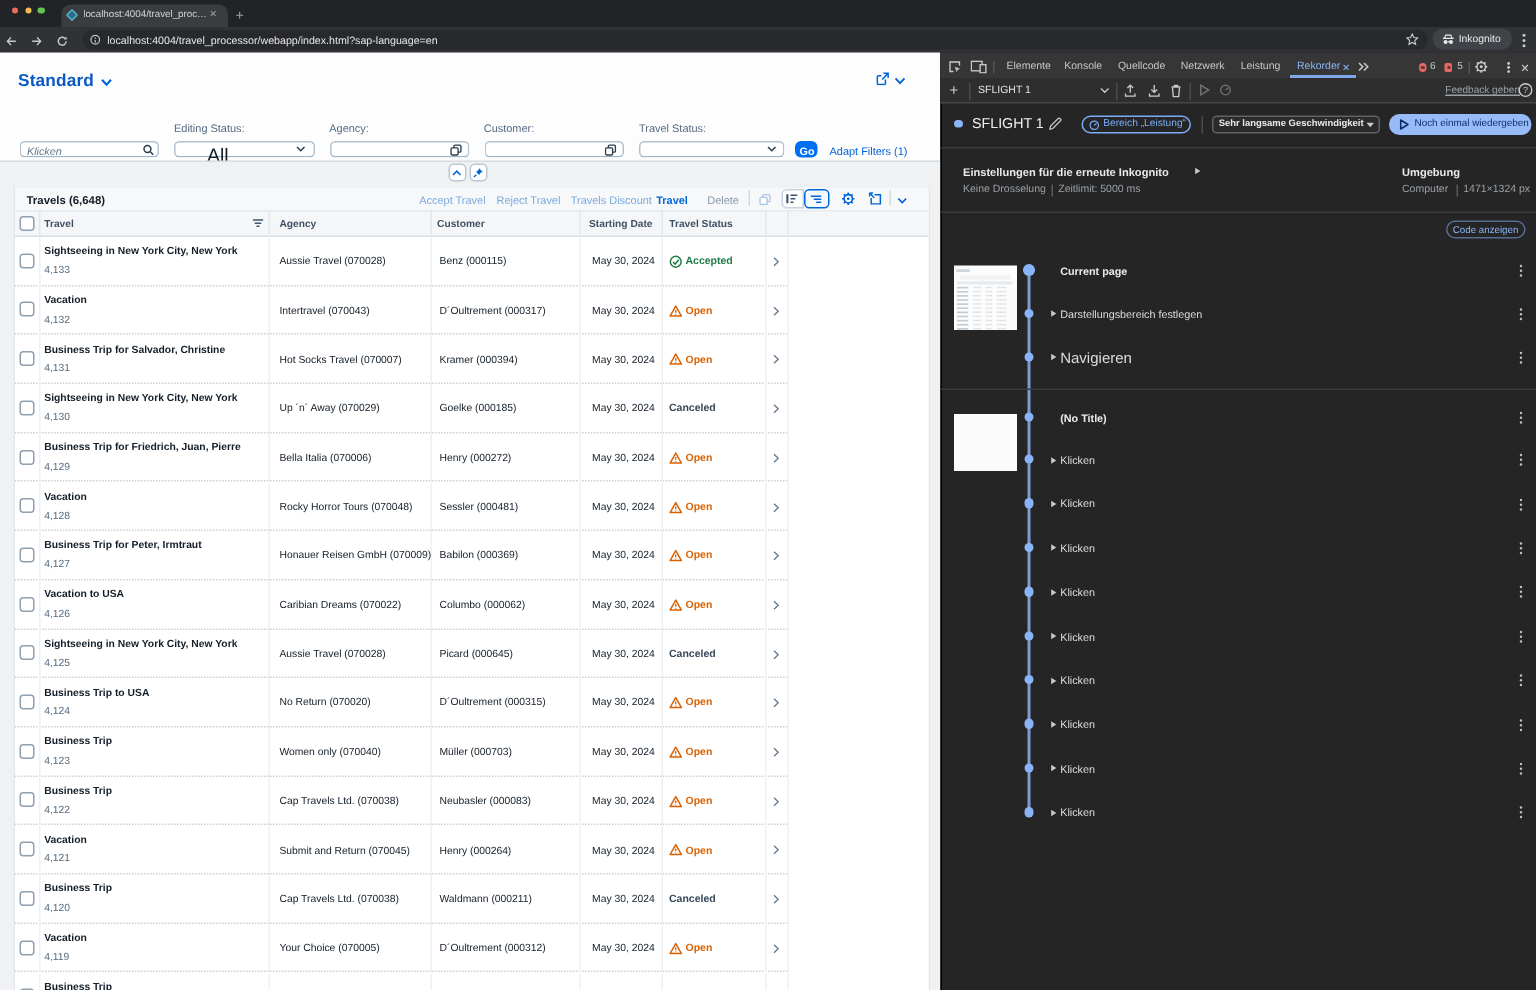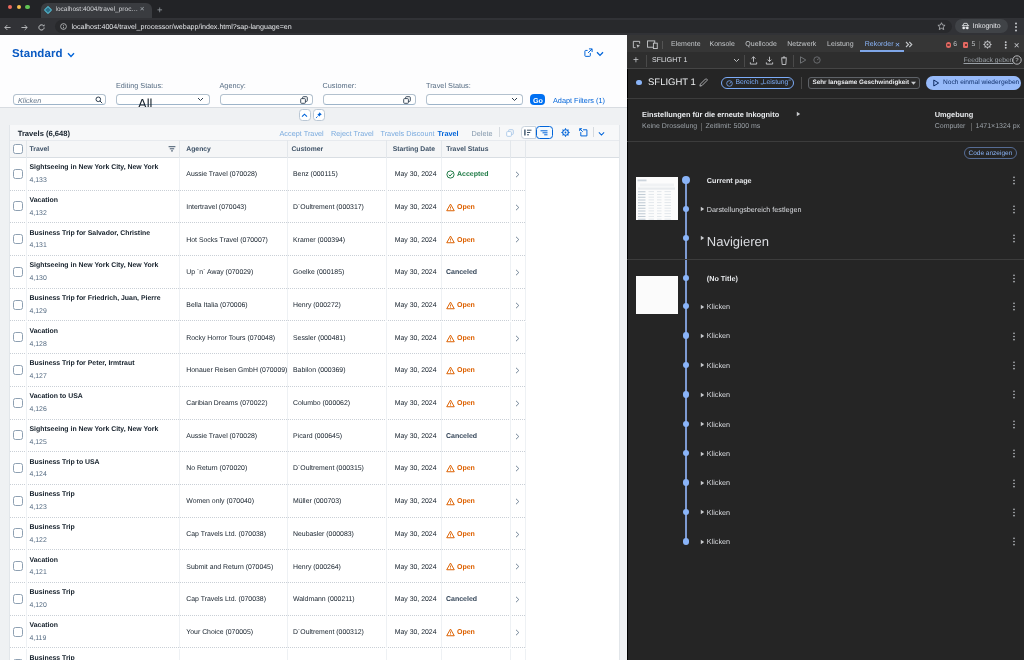--- a/index.html
+++ b/index.html
@@ -714,21 +714,21 @@
 <div class="abs" style="left:706.8px;top:204.8px;font-size:7.2px;color:#dadce0;font-weight:normal;white-space:nowrap;">Darstellungsbereich festlegen</div>
 <svg class="abs" style="left:1012px;top:205px" width="4" height="9" viewBox="0 0 4 10">
       <circle cx="2" cy="1.5" r="0.9" fill="#bdc1c6"></circle>
       <circle cx="2" cy="5" r="0.9" fill="#bdc1c6"></circle>
       <circle cx="2" cy="8.5" r="0.9" fill="#bdc1c6"></circle>
     </svg>
 <div class="abs" style="left:682.5999999999999px;top:234.9px;width:6.4px;height:6.4px;border-radius:50%;background:#8ab4f8;"></div>
 <svg class="abs" style="left:699.5px;top:235.4px" width="5" height="6" viewBox="0 0 5 6">
       <path d="M0.8 0.8 L4.2 3 L0.8 5.2 Z" fill="#c8cacd"></path>
     </svg>
-<div class="abs" style="left:706.8px;top:233.9px;font-size:13px;color:#dadce0;font-weight:normal;white-space:nowrap;">Navigieren</div>
+<div class="abs" style="left:706.8px;top:233.9px;font-size:10px;color:#dadce0;font-weight:normal;white-space:nowrap;">Navigieren</div>
 <svg class="abs" style="left:1012px;top:234.1px" width="4" height="9" viewBox="0 0 4 10">
       <circle cx="2" cy="1.5" r="0.9" fill="#bdc1c6"></circle>
       <circle cx="2" cy="5" r="0.9" fill="#bdc1c6"></circle>
       <circle cx="2" cy="8.5" r="0.9" fill="#bdc1c6"></circle>
     </svg>
 <div class="abs" style="left:682.5999999999999px;top:274.90000000000003px;width:6.4px;height:6.4px;border-radius:50%;background:#8ab4f8;"></div>
 <div class="abs" style="left:706.8px;top:273.8px;font-size:7.2px;color:#e8eaed;font-weight:bold;white-space:nowrap;">(No Title)</div>
 <svg class="abs" style="left:1012px;top:274.1px" width="4" height="9" viewBox="0 0 4 10">
       <circle cx="2" cy="1.5" r="0.9" fill="#bdc1c6"></circle>
       <circle cx="2" cy="5" r="0.9" fill="#bdc1c6"></circle>

